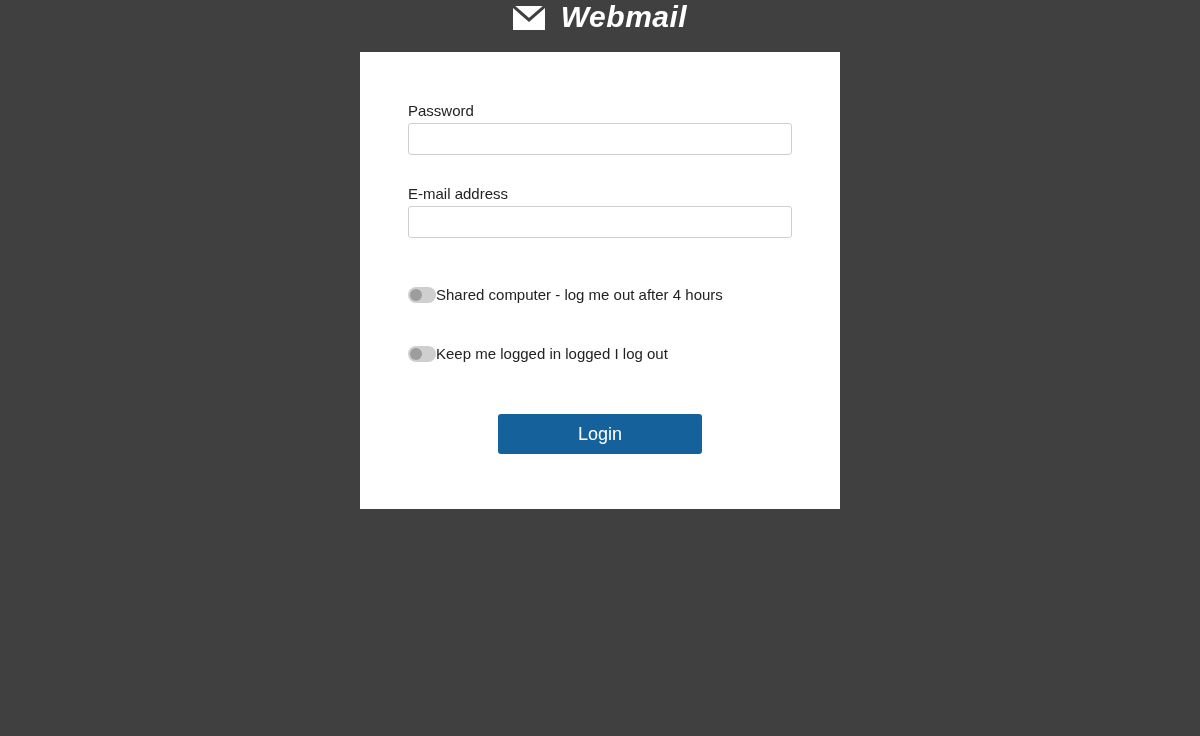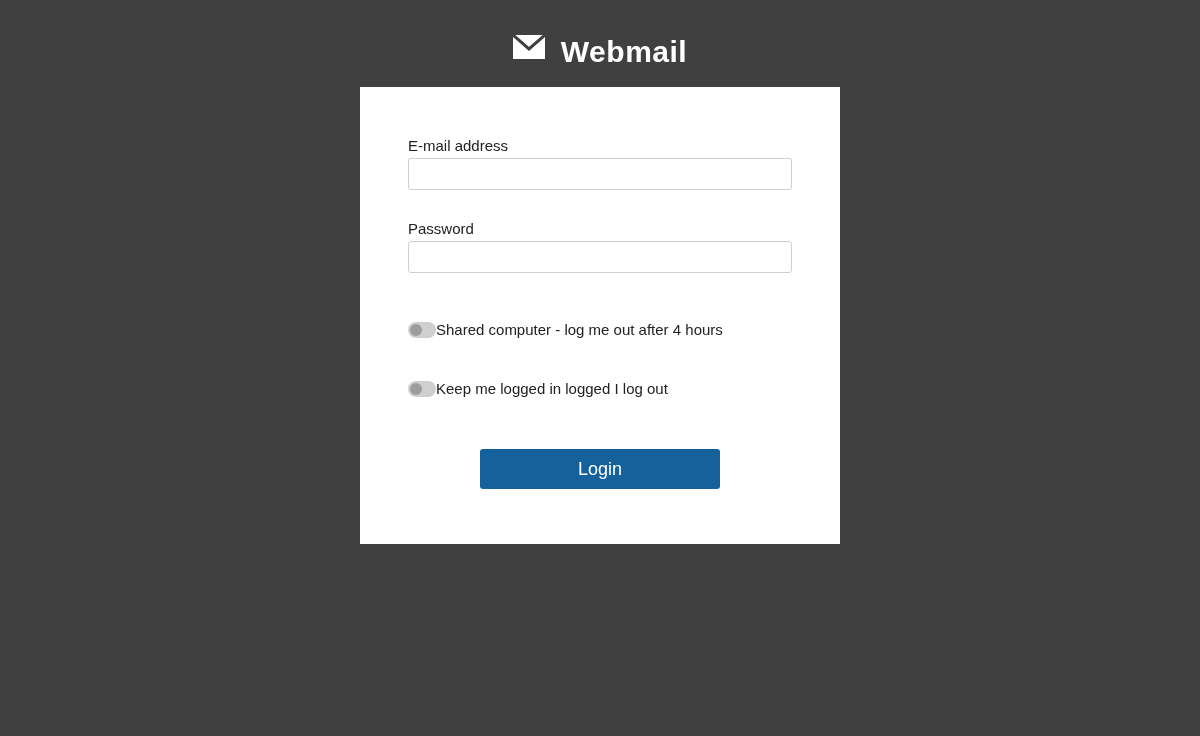--- a/index.html
+++ b/index.html
@@ -9,25 +9,25 @@
     }
     body {
       width: 1200px;
       height: 736px;
       background-color: #404040;
       font-family: Arial, Helvetica, sans-serif;
       overflow: hidden;
     }
     .header {
       display: flex;
-      align-items: flex-start;
+      align-items: flex-end;
       justify-content: center;
-      padding-top: 35px;
       padding-bottom: 18px;
       gap: 16px;
+      font-style: italic;
     }
     .header-title {
       color: #ffffff;
       font-size: 30px;
       font-weight: 600;
       letter-spacing: 0.5px;
     }
     .envelope-svg {
       width: 32px;
       height: 24px;
@@ -88,21 +88,21 @@
     .toggle-label {
       font-size: 15px;
       color: #222;
     }
     .button-row {
       display: flex;
       justify-content: center;
       margin-top: 52px;
     }
     .login-button {
-      width: 240px;
+      width: 204px;
       height: 40px;
       background-color: #15619b;
       color: #ffffff;
       border: none;
       border-radius: 3px;
       font-size: 18px;
       cursor: pointer;
     }
   </style>
 </head>
@@ -114,27 +114,27 @@
       <rect x="0" y="0" width="32" height="24" fill="#ffffff"></rect>
       <polyline points="0,0 16,14 32,0" fill="none" stroke="#404040" stroke-width="3"></polyline>
     </svg>
   </span>
   <span class="header-title">Webmail</span>
 </div>
 
 <div class="login-card">
 
   <div class="field-group">
-    <label class="field-label">E-mail address</label>
-    <input type="text" class="text-input" value="" style="">
+    <label class="field-label">Password</label>
+    <input type="password" class="text-input" value="" style="">
   </div>
 
   <div class="field-group">
-    <label class="field-label">Password</label>
-    <input type="password" class="text-input" value="" style="">
+    <label class="field-label">E-mail address</label>
+    <input type="text" class="text-input" value="" style="">
   </div>
 
   <div class="toggles">
 
     <div class="toggle-row">
       <div class="toggle">
         <div class="toggle-knob"></div>
       </div>
       <span class="toggle-label">Shared computer - log me out after 4 hours</span>
     </div>

